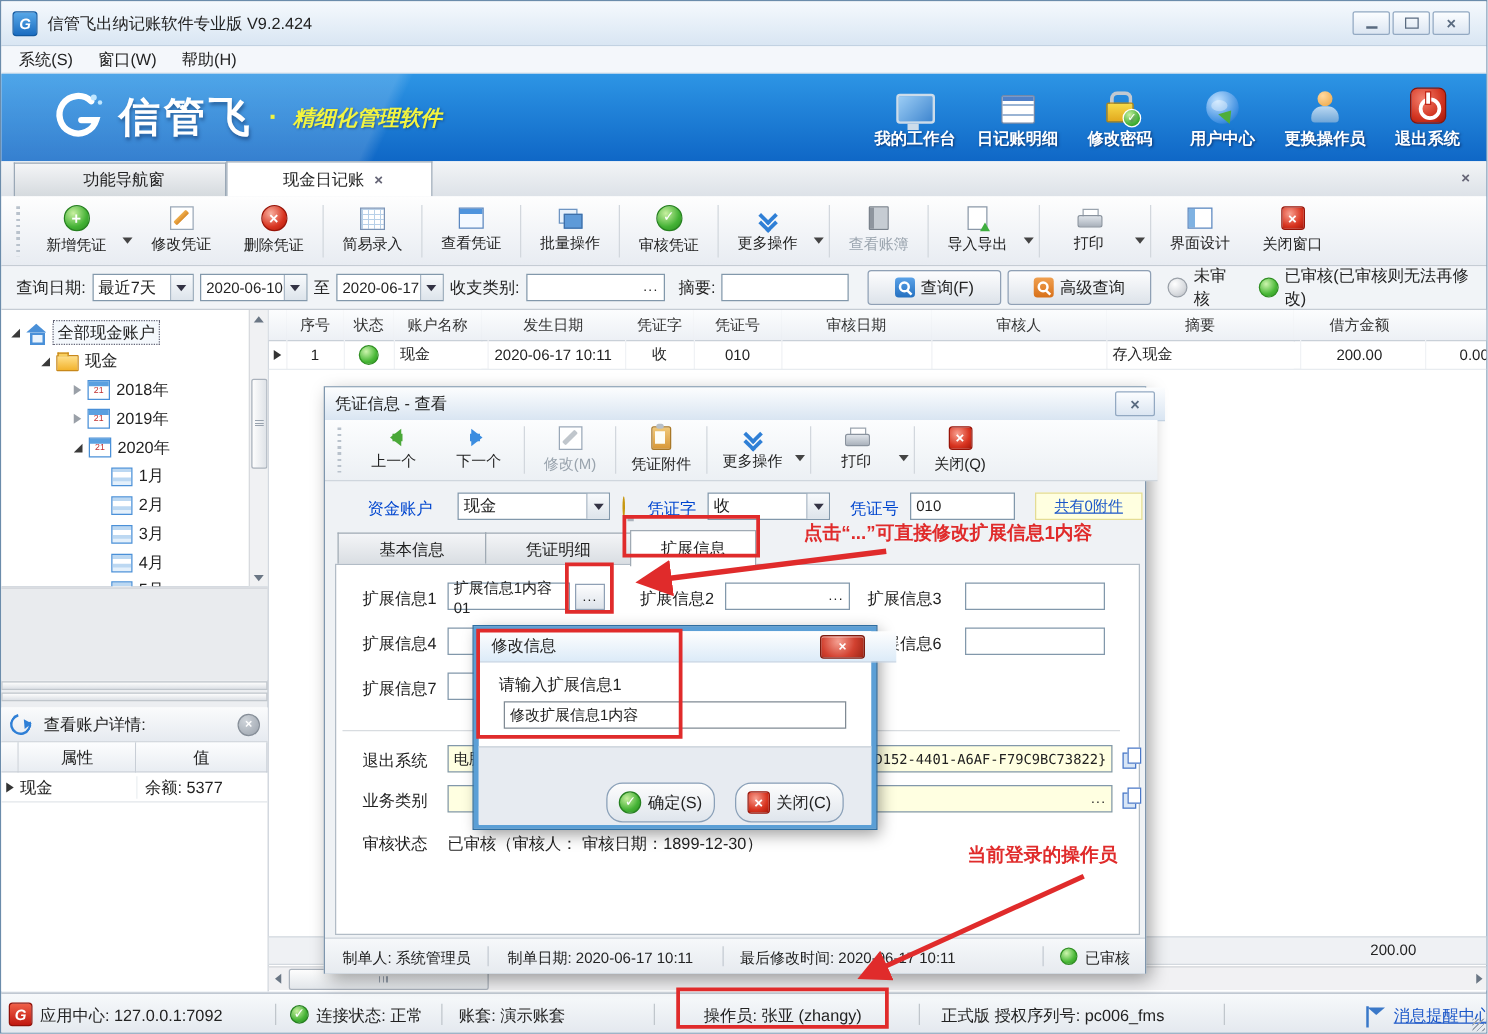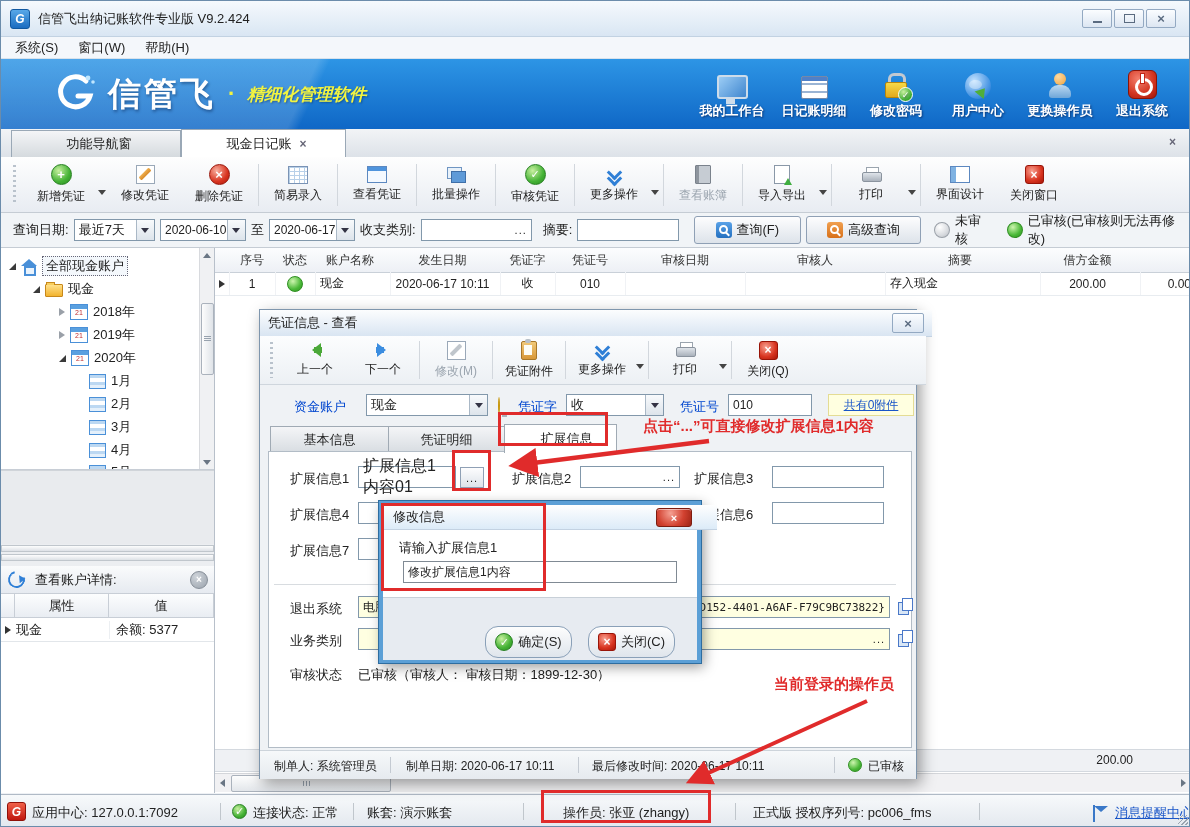--- a/index.html
+++ b/index.html
@@ -18,21 +18,21 @@
   .winbtn{width:30px;height:19px;background:linear-gradient(#fbfdff,#dce6f2);border:1px solid #93a9c2;border-radius:2px;
           display:flex;align-items:center;justify-content:center;color:#5a6b80;font-size:11px;}
   .glyph-min{width:9px;height:2px;background:#5a6b80;margin-top:7px;}
   .glyph-max{width:9px;height:7px;border:1px solid #5a6b80;}
   .glyph-x::before{content:"×";font-size:13px;font-weight:bold;}
   .menubar{left:0;top:36px;width:1190px;height:22px;background:#f4f7fb;border-bottom:1px solid #d8e2ec;}
   .menuitem{padding:2px 10px;}
   
   .bluebar{left:0;top:58px;width:1190px;height:70px;
            background:linear-gradient(115deg,rgba(255,255,255,.16) 0 26%,rgba(255,255,255,0) 27%),linear-gradient(#2d95e5,#0f67c6);}
-  .brand{left:51px;top:12px;display:flex;align-items:center;gap:10px;}
+  .brand{left:38px;top:12px;display:flex;align-items:center;gap:10px;}
   .brand-text{color:#fff;font-size:33px;font-weight:bold;letter-spacing:3px;text-shadow:1px 2px 3px rgba(0,20,60,.4);}
   .brand-dot{color:#f2f440;font-size:22px;font-weight:bold;margin:0 2px;}
   .brand-slogan{color:#f2f440;font-size:17px;font-weight:bold;font-style:italic;text-shadow:1px 1px 2px rgba(0,20,60,.4);}
   .hacts{right:8px;top:8px;display:flex;}
   .hact{width:82px;display:flex;flex-direction:column;align-items:center;gap:3px;color:#fff;font-weight:bold;font-size:13px;
         text-shadow:1px 1px 2px rgba(0,10,50,.55);}
   .hicon{height:32px;display:flex;align-items:flex-end;justify-content:center;}
   .mon{width:27px;height:20px;border:2px solid #cddcea;border-radius:3px;background:linear-gradient(135deg,#9ccdf5,#3f86cf);position:relative;}
   .mon::after{content:"";position:absolute;left:7px;bottom:-7px;width:9px;height:5px;background:#cddcea;}
   .jrn{width:25px;height:21px;background:#fff;border:1px solid #7388a8;border-radius:2px;
@@ -166,21 +166,21 @@
   .hs-thumb{position:absolute;left:16px;top:1px;width:158px;height:15px;background:linear-gradient(#fdfdfd,#e2e6ea);border:1px solid #aab2bc;border-radius:2px;}
   .hs-grip{position:absolute;left:45%;top:5px;width:9px;height:5px;background:repeating-linear-gradient(90deg,#98a2ae 0 1px,transparent 1px 3px);}
   
   .modal{left:258px;top:300px;width:658px;height:470px;background:#eff2f5;border:1px solid #7f96ad;box-shadow:4px 5px 14px rgba(0,0,0,.38);z-index:10;margin-top:8px;}
   .modal-title{position:absolute;left:0;top:0;width:100%;height:26px;background:linear-gradient(#fcfdfe,#d9e5f2);border-bottom:1px solid #c3d2e2;display:flex;align-items:center;padding:0 8px;}
   .modal-tb{position:absolute;left:0;top:26px;width:100%;height:48px;background:linear-gradient(#fcfdfe,#ecf0f4);border-bottom:1px solid #cfd6dd;display:flex;align-items:center;padding-left:10px;}
   .mtitem{min-width:56px;padding:0 6px;height:44px;display:flex;flex-direction:column;align-items:center;justify-content:center;gap:3px;font-size:12px;}
   .mtitem.disabled{color:#9aa4ae;}
   .blue-lbl{color:#0046cf;}
   .tabsm{position:absolute;height:26px;display:flex;align-items:center;justify-content:center;font-size:13px;border:1px solid #a0aab4;border-bottom:none;background:linear-gradient(#f4f5f7,#d7dce1);}
-  .tabsm.active{background:#fff;height:28px;z-index:2;padding-left:12px;}
+  .tabsm.active{background:#fff;height:28px;z-index:2;}
   .content-panel{position:absolute;left:8px;top:141px;width:642px;height:295px;background:#fff;border:1px solid #b2bcc6;}
   .yellow{background:#ffffe1;}
   .mono{font-family:"DejaVu Sans Mono",monospace;font-size:11px;}
   .copy{position:relative;width:15px;height:17px;}
   .copy::before{content:"";position:absolute;left:0;top:4px;width:9px;height:11px;background:#d8e6f6;border:1px solid #4a78c8;}
   .copy::after{content:"";position:absolute;left:4px;top:0;width:9px;height:11px;background:#fff;border:1px solid #4a78c8;}
   .bulb{position:relative;width:12px;height:12px;border-radius:50%;background:radial-gradient(circle at 35% 30%,#fff8c0,#f5c818);border:1px solid #c89810;}
   .bulb::after{content:"";position:absolute;left:3px;bottom:-4px;width:5px;height:4px;background:#aab2bc;}
   .attach-link{background:#ffffe0;border:1px solid #e4dc94;color:#1a56c8;text-decoration:underline;font-size:12px;display:flex;align-items:center;justify-content:center;}
   .modal-foot{position:absolute;left:0;top:440px;width:100%;height:28px;background:linear-gradient(#f6f8fa,#e6eaef);border-top:1px solid #cdd4db;font-size:12px;}
@@ -607,21 +607,21 @@
     </div>
     <div class="tabsm active" style="left:244px;top:114px;width:99px">
       <span>扩展信息</span>
     </div>
 
     <div class="content-panel"></div>
 
     
     <span class="abs" style="left:30px;top:160px">扩展信息1</span>
     <span class="abs field" style="left:98px;top:156px;width:98px">
-      <span style="font-size:16px">扩展信息1内容01</span>
+      <span style="font-size:12px">扩展信息1内容01</span>
     </span>
     <span class="abs ellipsis-btn" style="left:200px;top:157px;width:24px;height:21px">...</span>
     <span class="abs" style="left:252px;top:160px">扩展信息2</span>
     <span class="abs field" style="left:320px;top:156px;width:100px;justify-content:flex-end">
       <span style="font-size:11px;letter-spacing:1px">...</span>
     </span>
     <span class="abs" style="left:434px;top:160px">扩展信息3</span>
     <span class="abs field" style="left:512px;top:156px;width:112px"></span>
 
     <span class="abs" style="left:30px;top:196px">扩展信息4</span>

